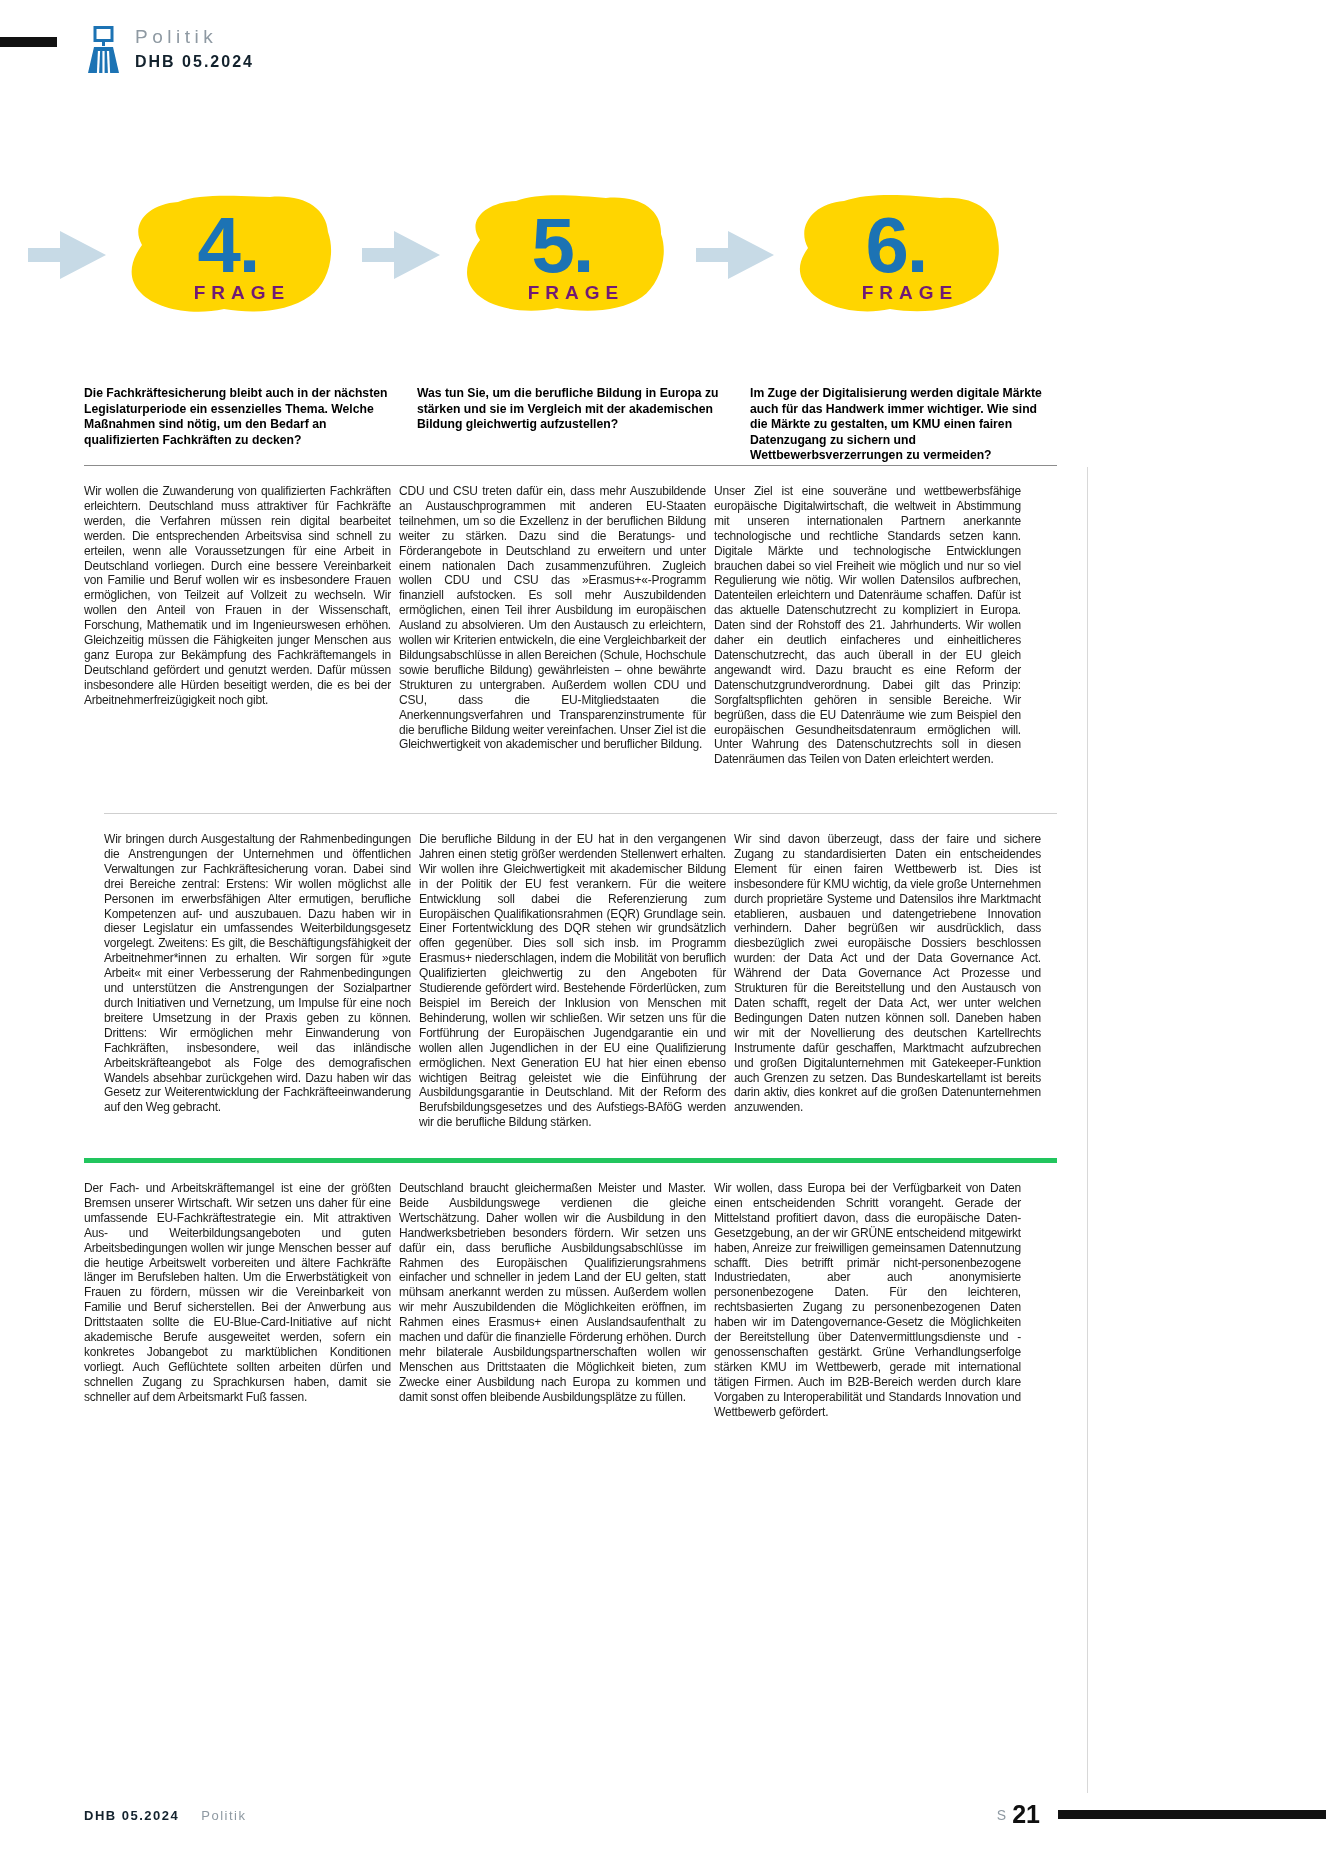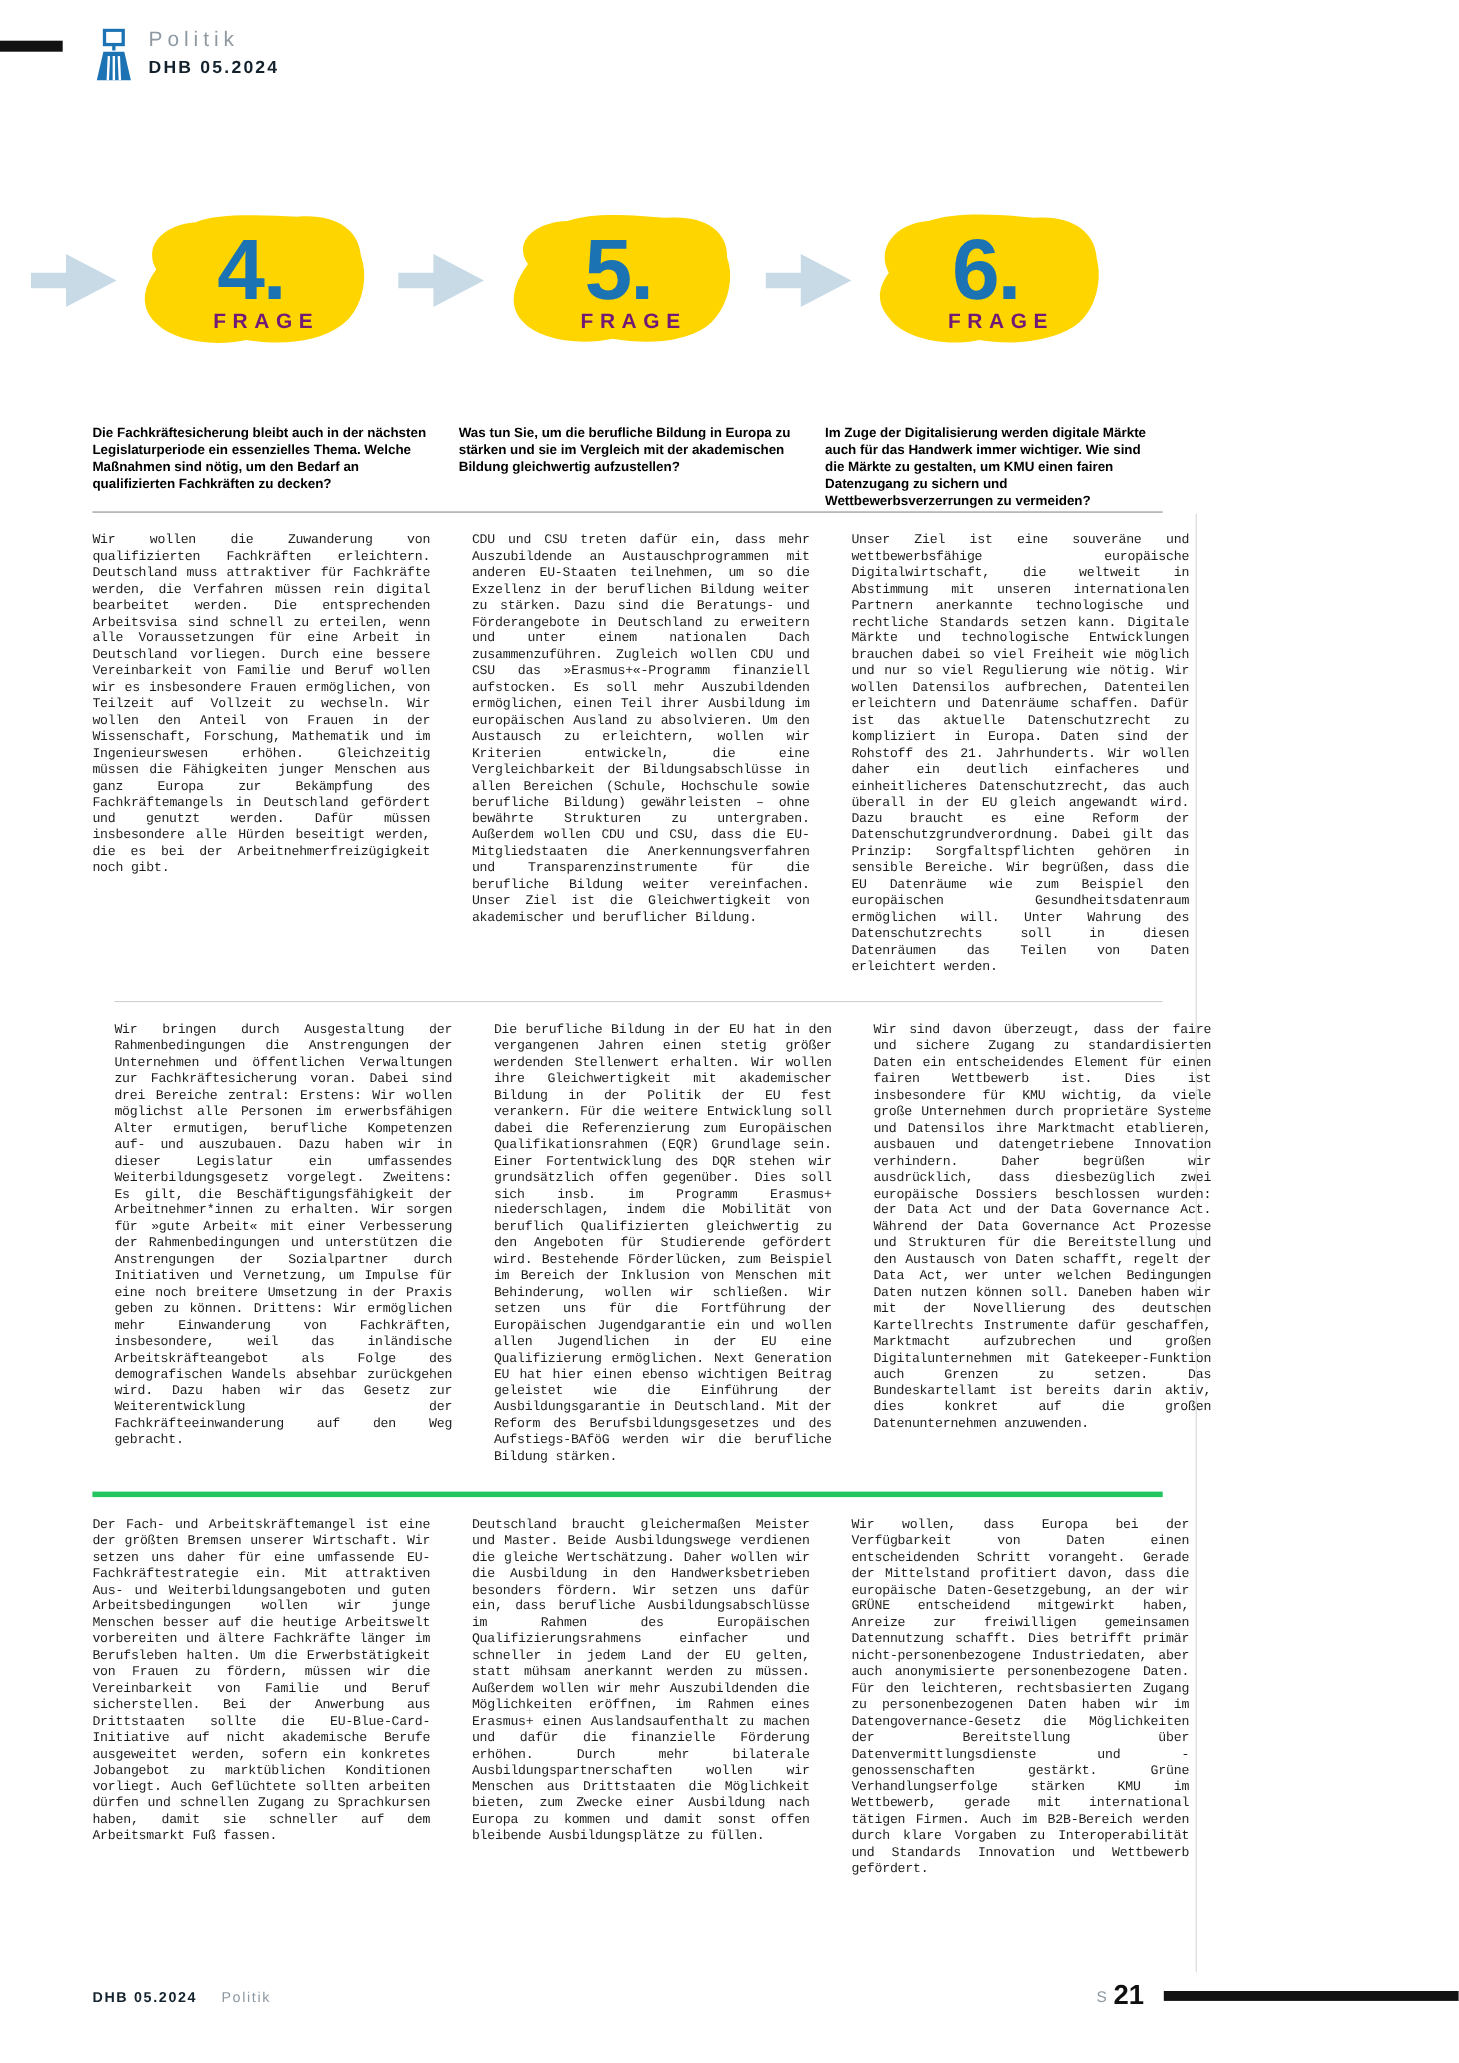--- a/index.html
+++ b/index.html
@@ -34,23 +34,22 @@
     position:absolute; top:386px; width:307px;
     font-size:12.2px; font-weight:bold; line-height:15.6px; color:#000;
     text-align:left;
   }
 
   .content {
     position:absolute; left:84px; top:465px; width:973px;
     border-top:1px solid #8c8c8c;
   }
   .answer-row {
-    display:grid; grid-template-columns:307px 307px 307px; column-gap:38px;
+    display:grid; grid-template-columns:307px 307px 307px; column-gap:8px;
     padding:18px 0 24px 0;
-    font-family:Liberation Mono, monospace;
   }
   .answer-row.r1 { min-height:347px; }
   .answer-row.r2 { min-height:345px; border-top:1px solid #cfcfcf;margin-left:20px; }
   .answer-row.r3 { min-height:350px; border-top:5px solid #22c55e; }
   .answer-cell {
     font-size:12px; line-height:14.9px; letter-spacing:-0.2px;
     text-align:justify; hyphens:auto; -webkit-hyphens:auto; color:#1d1d1b;
   }
 
   .right-rule { position:absolute; left:1087px; top:467px; width:1px; height:1326px; background:#d8d8d8; }

